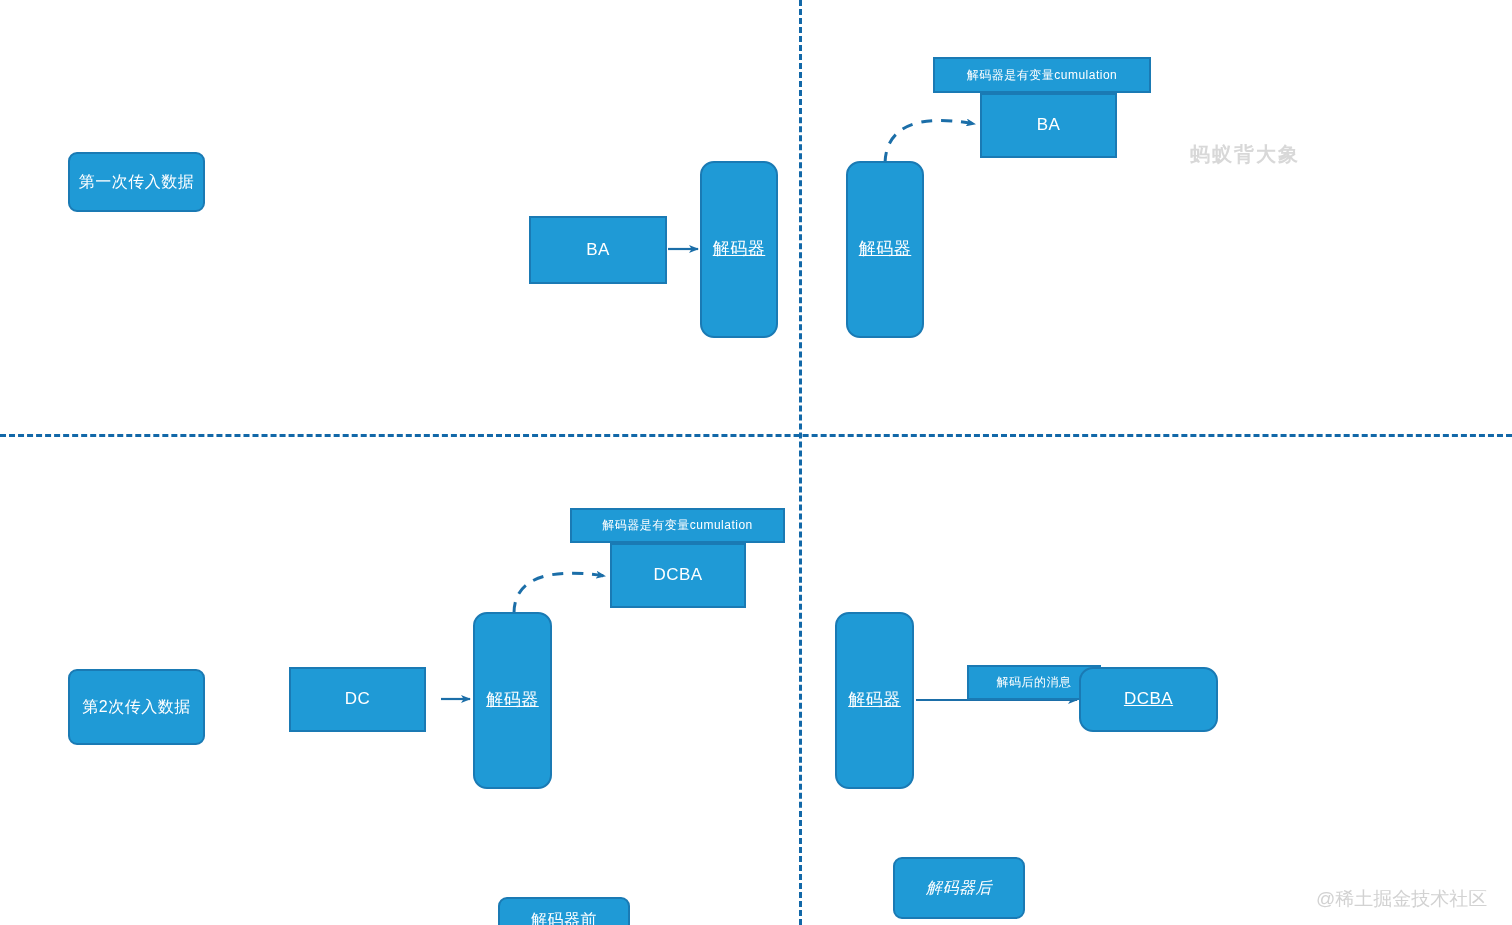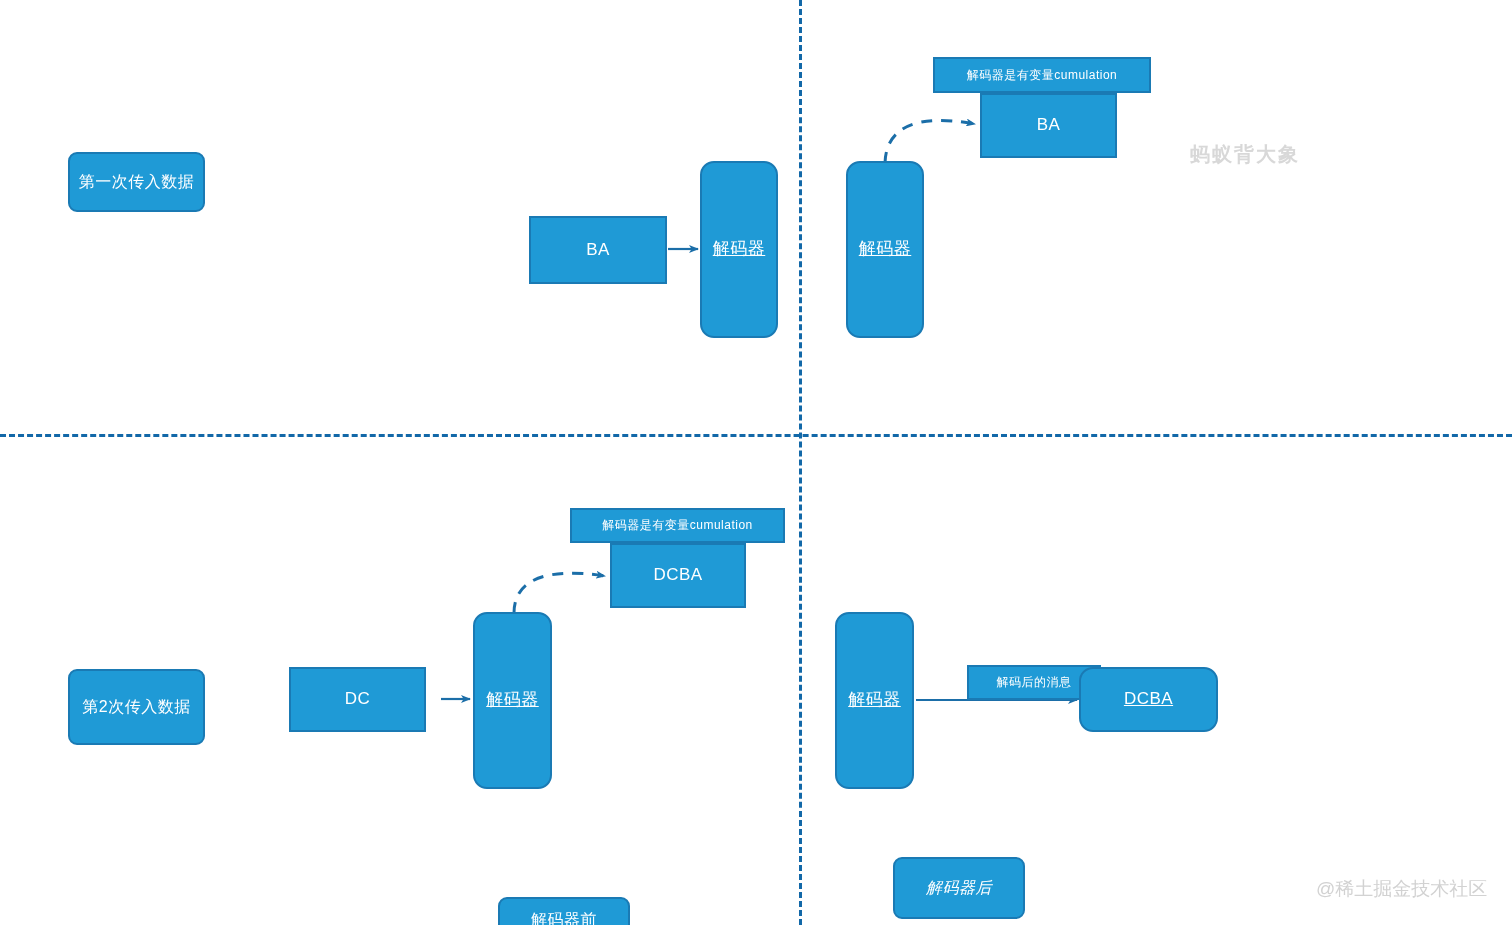--- a/index.html
+++ b/index.html
@@ -67,20 +67,21 @@
     white-space: nowrap;
   }
   .watermark.big {
     font-size: 20px;
     letter-spacing: 2px;
     font-weight: bold;
   }
   .watermark.small {
     font-size: 19px;
     color: #d2d2d2;
+    margin-top: 10px;
   }
 </style>
 </head>
 <body>
 
 <div id="canvas">
 
   <div class="divider vertical" style="left:799px; top:0px; height:925px;"></div>
   <div class="divider horizontal" style="left:0px; top:434px; width:1512px;"></div>
 

